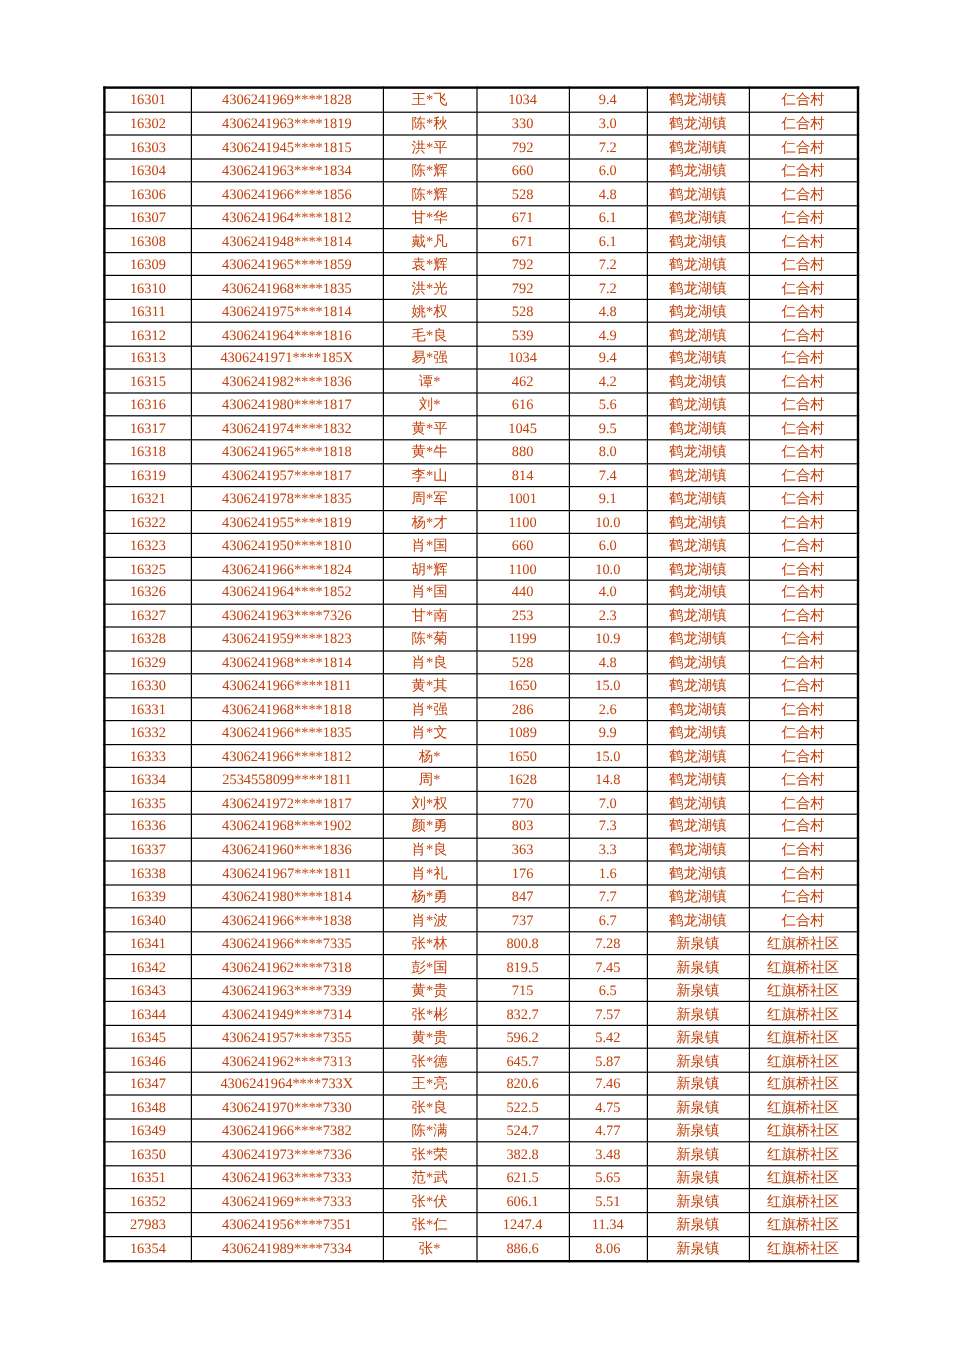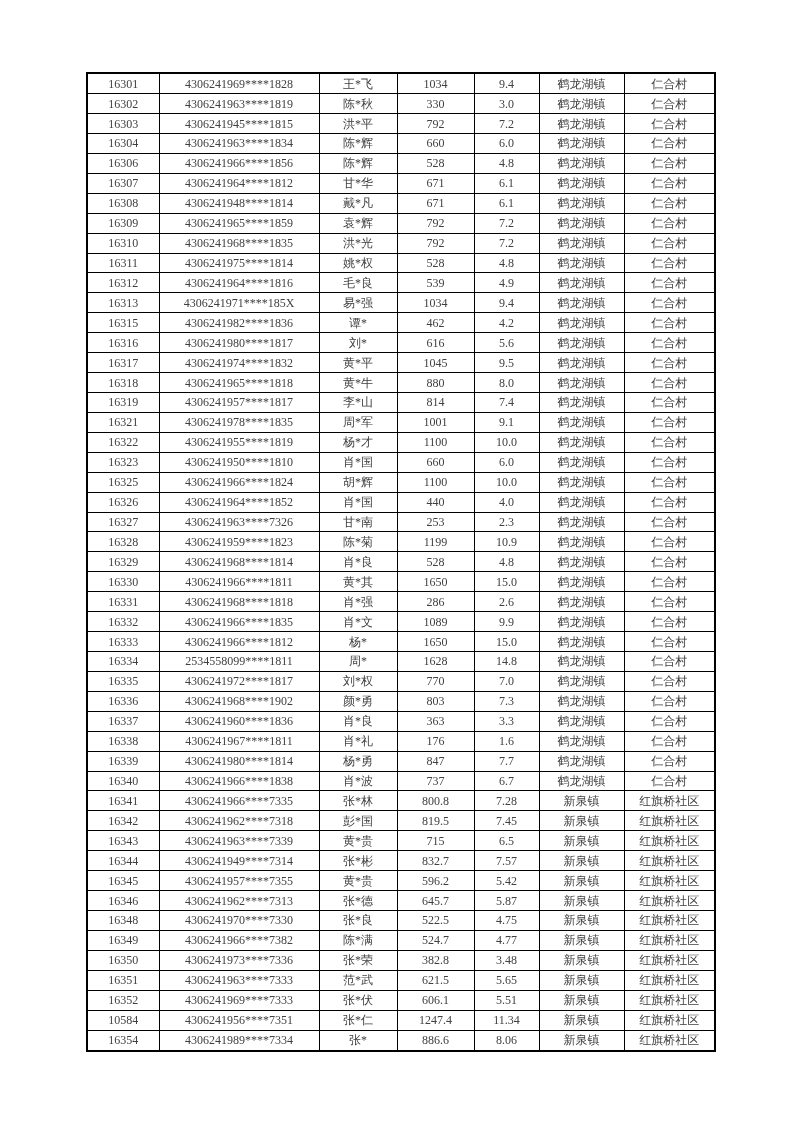--- a/index.html
+++ b/index.html
@@ -7,21 +7,21 @@
     padding: 0;
     background: #ffffff;
   }
   .page {
     position: relative;
     width: 794px;
     height: 1122px;
     background: #ffffff;
     overflow: hidden;
     font-family: "Liberation Serif", "DejaVu Serif", serif;
-    color: #404040;
+    color: #c2410c;
   }
   table.data-table {
     position: absolute;
     left: 86px;
     top: 72px;
     width: 628px;
     height: 980px;
     border-collapse: collapse;
     table-layout: fixed;
     border: 2px solid #000000;
@@ -431,20 +431,29 @@
         <tr>
           <td>16346</td>
           <td>4306241962****7313</td>
           <td>张*德</td>
           <td>645.7</td>
           <td>5.87</td>
           <td>新泉镇</td>
           <td>红旗桥社区</td>
         </tr>
         <tr>
+          <td>16347</td>
+          <td>4306241964****733X</td>
+          <td>王*亮</td>
+          <td>820.6</td>
+          <td>7.46</td>
+          <td>新泉镇</td>
+          <td>红旗桥社区</td>
+        </tr>
+        <tr>
           <td>16348</td>
           <td>4306241970****7330</td>
           <td>张*良</td>
           <td>522.5</td>
           <td>4.75</td>
           <td>新泉镇</td>
           <td>红旗桥社区</td>
         </tr>
         <tr>
           <td>16349</td>
@@ -476,21 +485,21 @@
         <tr>
           <td>16352</td>
           <td>4306241969****7333</td>
           <td>张*伏</td>
           <td>606.1</td>
           <td>5.51</td>
           <td>新泉镇</td>
           <td>红旗桥社区</td>
         </tr>
         <tr>
-          <td>10584</td>
+          <td>27983</td>
           <td>4306241956****7351</td>
           <td>张*仁</td>
           <td>1247.4</td>
           <td>11.34</td>
           <td>新泉镇</td>
           <td>红旗桥社区</td>
         </tr>
         <tr>
           <td>16354</td>
           <td>4306241989****7334</td>

